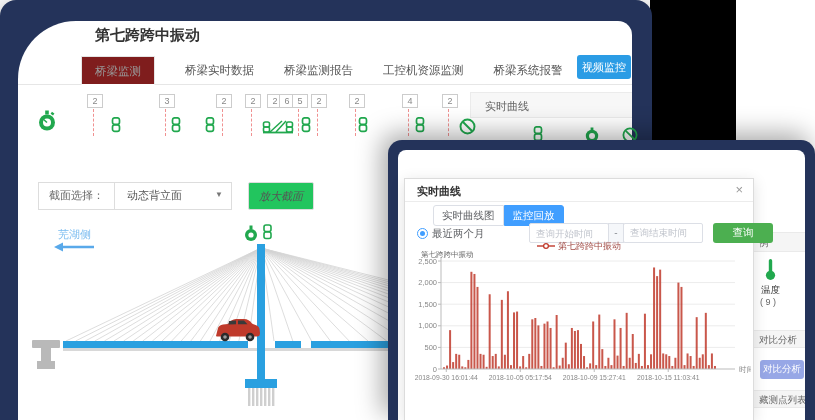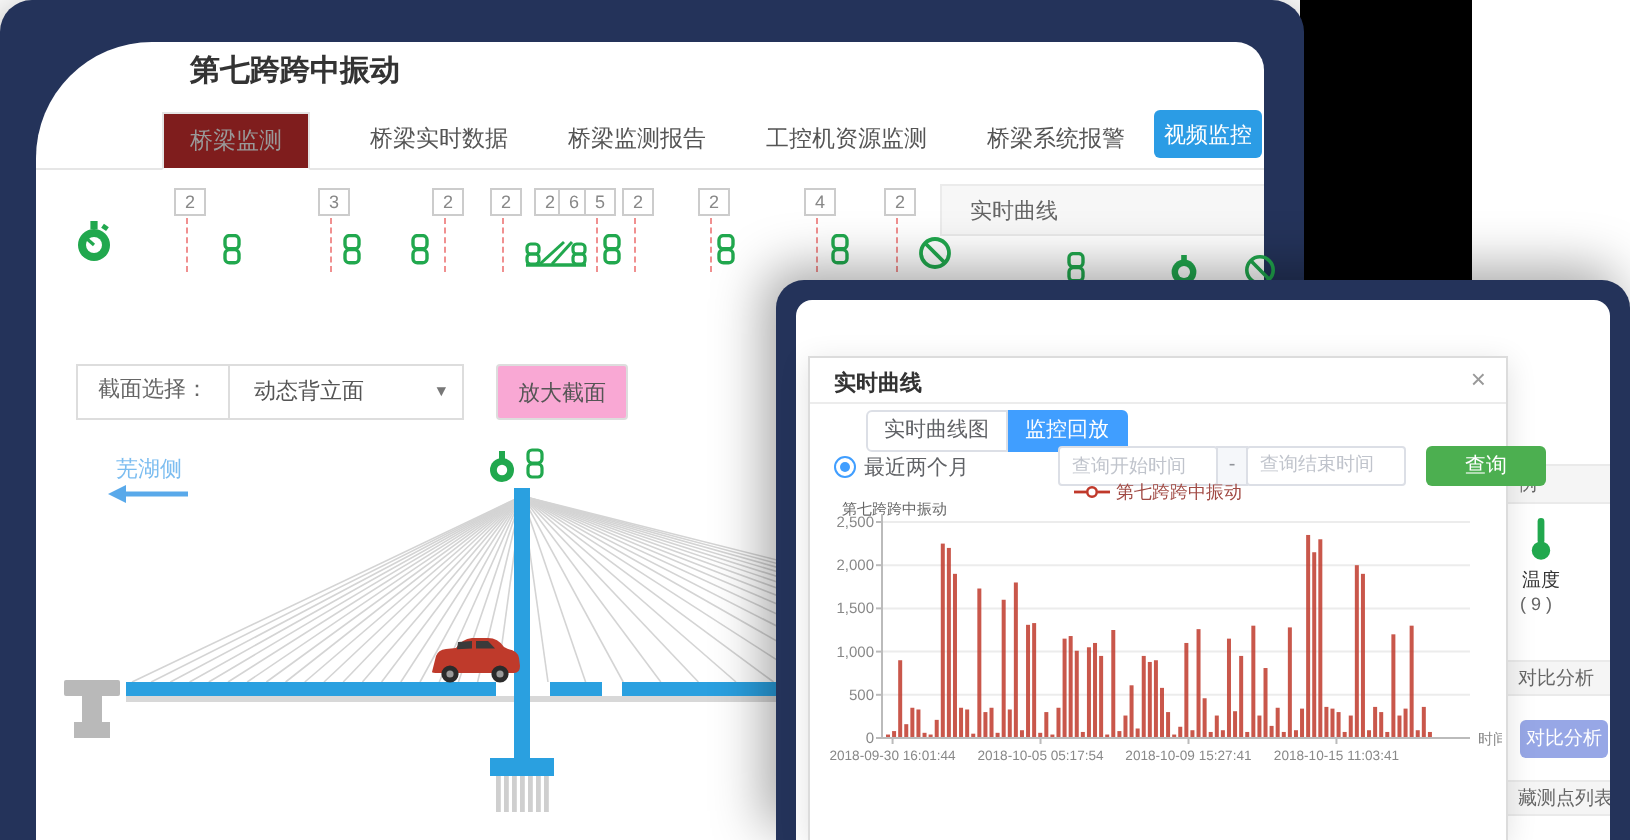--- a/index.html
+++ b/index.html
@@ -28,25 +28,25 @@
   .sdash{position:absolute;left:-1px;top:21px;height:27px;border-left:1.5px dashed #f09090;}
   .sicon{position:absolute;}
   
   #legend-hd{left:470px;top:92px;width:162px;height:26px;background:#f7f7f7;border-top:1px solid #ebebeb;
              border-bottom:1px solid #ebebeb;border-left:1px solid #ebebeb;color:#666;font-size:11px;
              line-height:26px;padding-left:14px;box-sizing:border-box;}
   
   #section-group{left:38px;top:182px;height:26px;display:flex;border:1px solid #ddd;background:#fff;z-index:2;}
   #section-label{font-size:11px;color:#666;line-height:24px;padding:0 10px;border-right:1px solid #ddd;}
   #section-select{font-size:11px;color:#555;line-height:24px;padding:0 8px 0 12px;width:96px;display:flex;
-                  justify-content:space-between;align-items:flex-end;cursor:pointer;font-family:Liberation Mono, monospace;}
+                  justify-content:space-between;align-items:flex-start;cursor:pointer;}
   #section-select .chev{font-size:8px;color:#777;}
   #zoom-section-btn{left:248px;top:182px;width:64px;height:26px;border:1px solid #ddd;border-radius:2px;
-                    background:#f9a8d4;color:#555;font-size:11px;display:flex;align-items:center;
-                    justify-content:center;z-index:2;cursor:pointer;}
+                    background:#22c55e;color:#555;font-size:11px;display:flex;align-items:center;
+                    justify-content:center;z-index:2;cursor:pointer;font-style:italic;}
   
   #bridge{left:18px;top:222px;width:614px;height:198px;}
   
   #frameB{left:388px;top:140px;width:427px;height:280px;background:#24335a;border-radius:14px 14px 0 0;
           box-shadow:-6px -6px 26px rgba(0,0,0,.35);z-index:10;}
   #windowB{left:398px;top:150px;width:407px;height:270px;background:#fff;border-radius:8px 8px 0 0;z-index:11;}
   
   .sb-band{position:absolute;left:754px;width:51px;background:#f5f5f5;border-top:1px solid #eaeaea;
            border-bottom:1px solid #eaeaea;color:#666;font-size:9.5px;line-height:18px;padding-left:5px;
            box-sizing:border-box;white-space:nowrap;overflow:hidden;z-index:12;}

